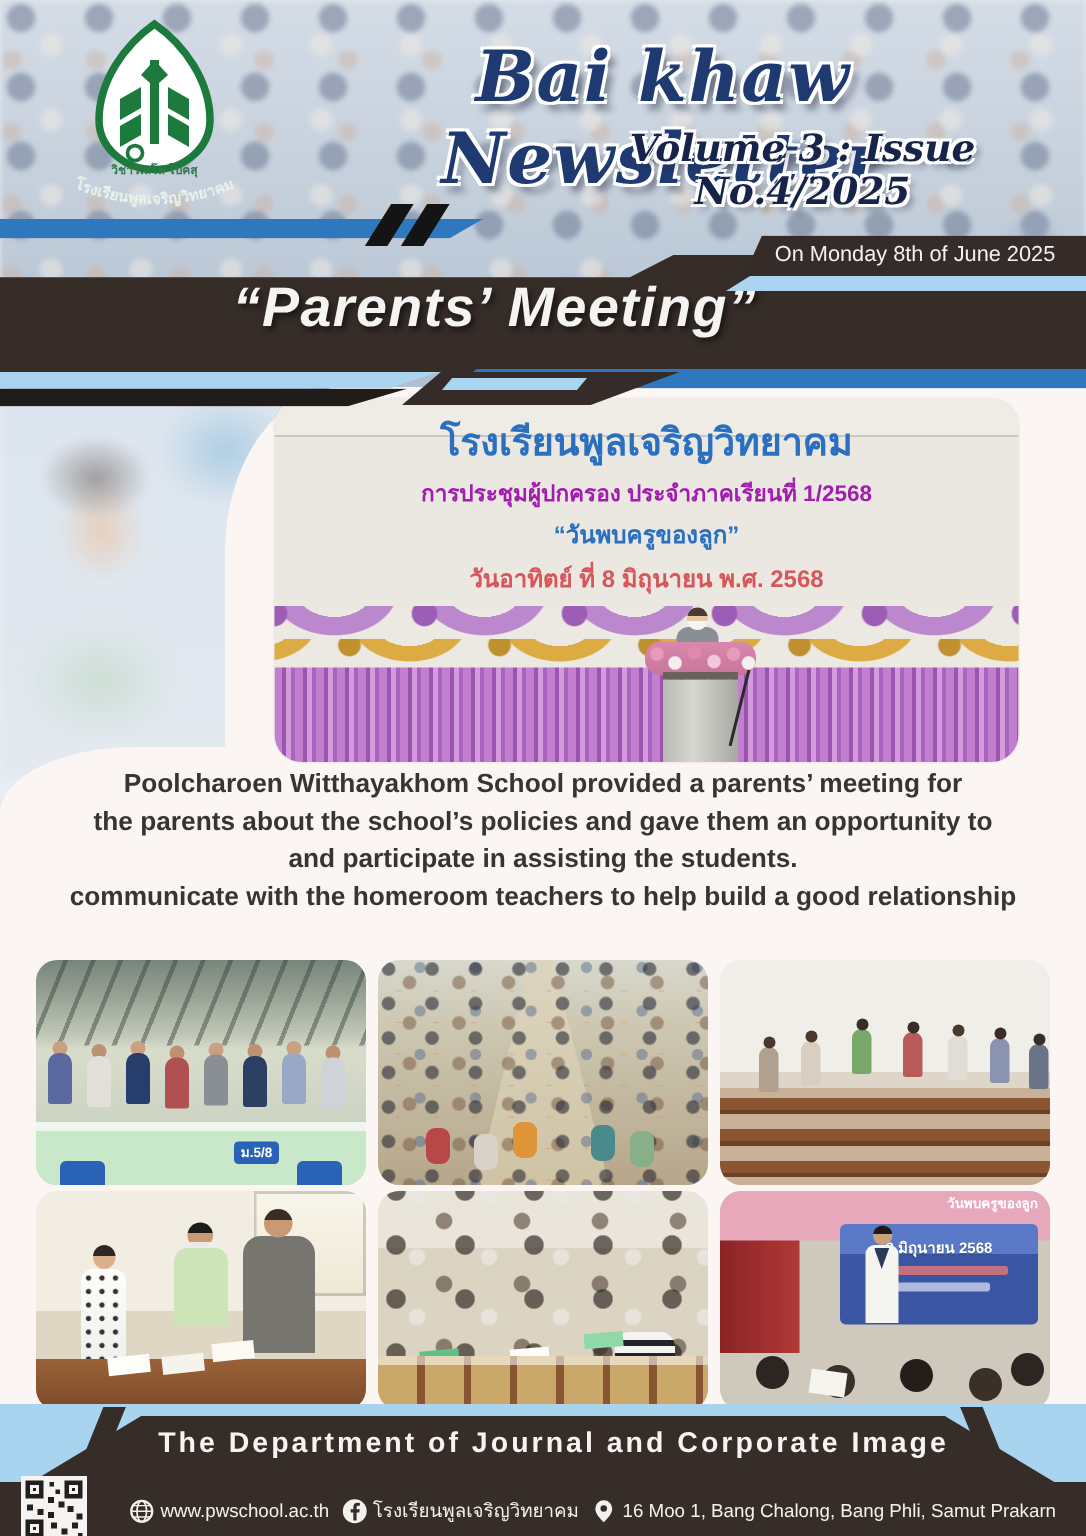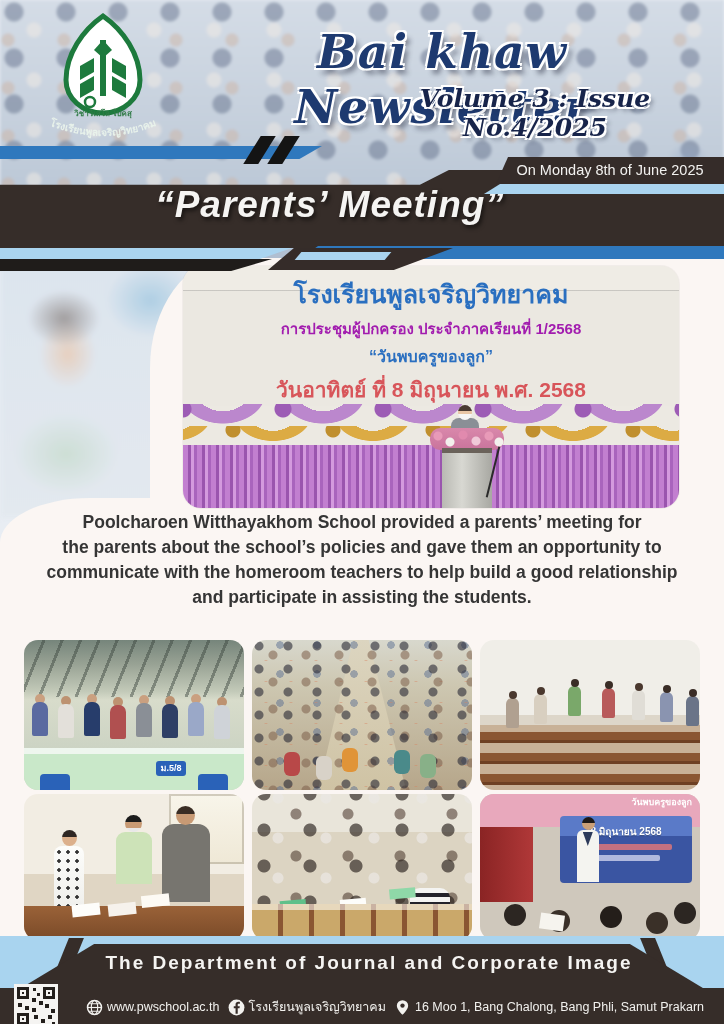--- a/index.html
+++ b/index.html
@@ -91,21 +91,21 @@
 
   
   .feature { position:absolute; left:183px; top:266px; width:496px; height:242px; z-index:2;
     border-radius:18px; overflow:hidden; background:#ece9e2; box-shadow:0 0 0 1px rgba(0,0,0,.04); }
   .feat-wall { position:absolute; inset:0 0 42% 0;
     background:linear-gradient(180deg,#efece5 0 24px,rgba(110,110,110,.28) 24px 25px,#ebe8e1 25px 100%); }
   .feat-lines { position:absolute; left:0; right:0; top:8px; text-align:center; font-weight:bold; }
   .fl1 { font-size:25px; color:#2a6fc0; letter-spacing:0; }
   .fl2 { font-size:15px; color:#a21caf; margin-top:3px; }
   .fl3 { font-size:16px; color:#2a6fc0; margin-top:3px; }
-  .fl4 { font-size:21px; color:#d8555a; margin-top:4px; }
+  .fl4 { font-size:16px; color:#d8555a; margin-top:4px; }
   .swag-purple { position:absolute; left:-10px; right:-10px; top:57%; height:36px;
     background-image:
       radial-gradient(circle 9px at 10px 5px,#9d5cb5 0 8px,transparent 9px),
       radial-gradient(62px 46px at 50% -12px, transparent 0 26px, #bb87cd 26px 42px, rgba(0,0,0,0) 43px);
     background-size:100px 36px,100px 36px; background-repeat:repeat-x; }
   .swag-gold { position:absolute; left:-10px; right:-10px; top:66%; height:32px;
     background-image:
       radial-gradient(circle 8px at 10px 4px,#c08f2e 0 7px,transparent 8px),
       radial-gradient(60px 42px at 50% -12px, transparent 0 24px, #dcab44 24px 38px, rgba(0,0,0,0) 39px);
     background-size:100px 32px,100px 32px; background-position:50px 0,50px 0; background-repeat:repeat-x; }
@@ -330,22 +330,22 @@
       <div class="sp-head"></div>
       <div class="sp-flowers"></div>
       <div class="sp-podium"></div>
       <div class="sp-mic"></div>
     </div>
   </div>
 
   <div class="article">
     <div>Poolcharoen Witthayakhom School provided a parents’ meeting for</div>
     <div>the parents about the school’s policies and gave them an opportunity to</div>
+    <div>and participate in assisting the students.</div>
     <div>communicate with the homeroom teachers to help build a good relationship</div>
-    <div>and participate in assisting the students.</div>
   </div>
 
   <div class="ph p1">
     <div class="p1-roof"></div>
     <div class="p1-heads"></div>
     <div class="p1-figs"></div>
     <div class="p1-table"></div>
     <div class="p1-chair c1"></div>
     <div class="p1-chair c2"></div>
     <div class="p1-sign">ม.5/8</div>

